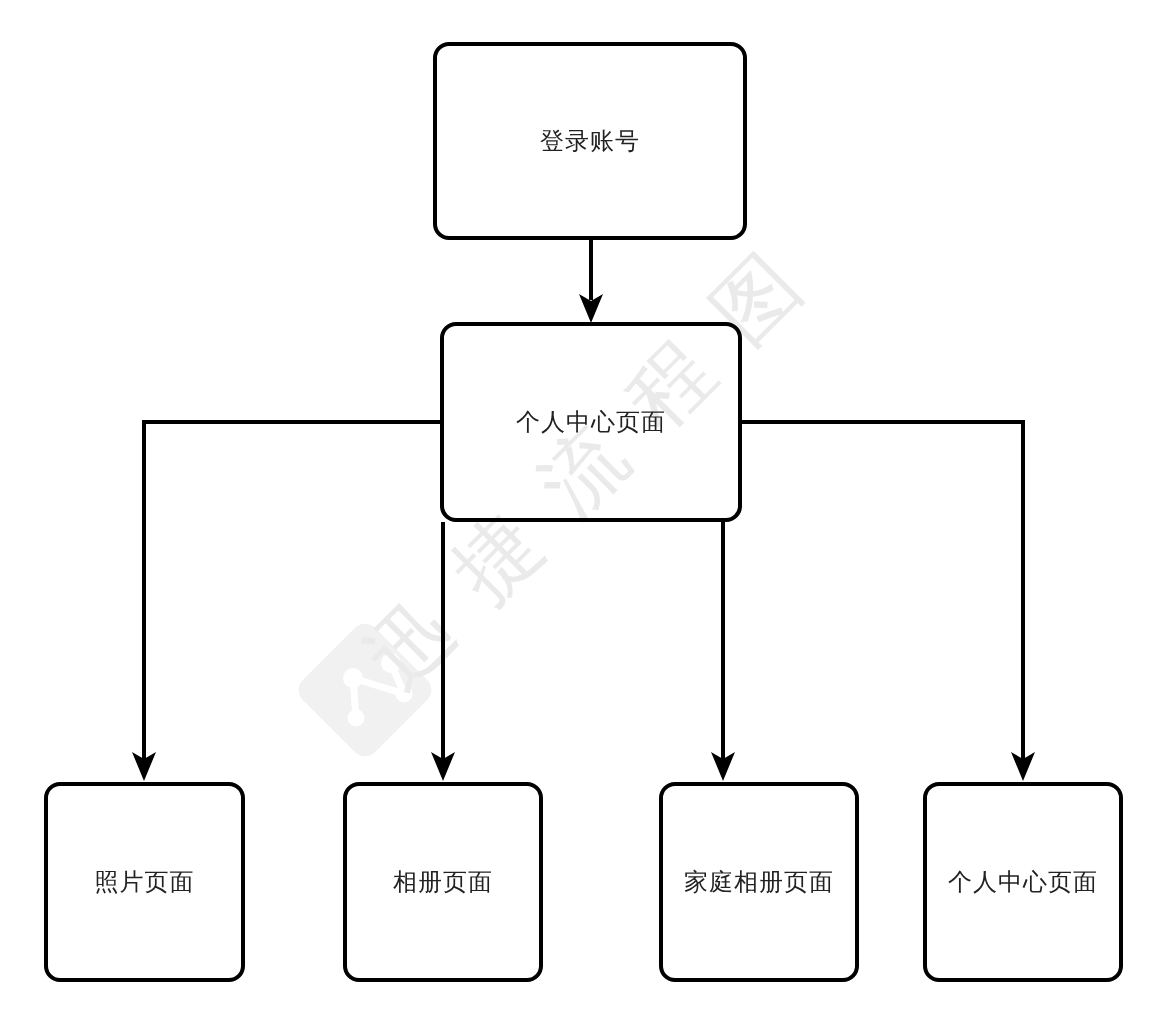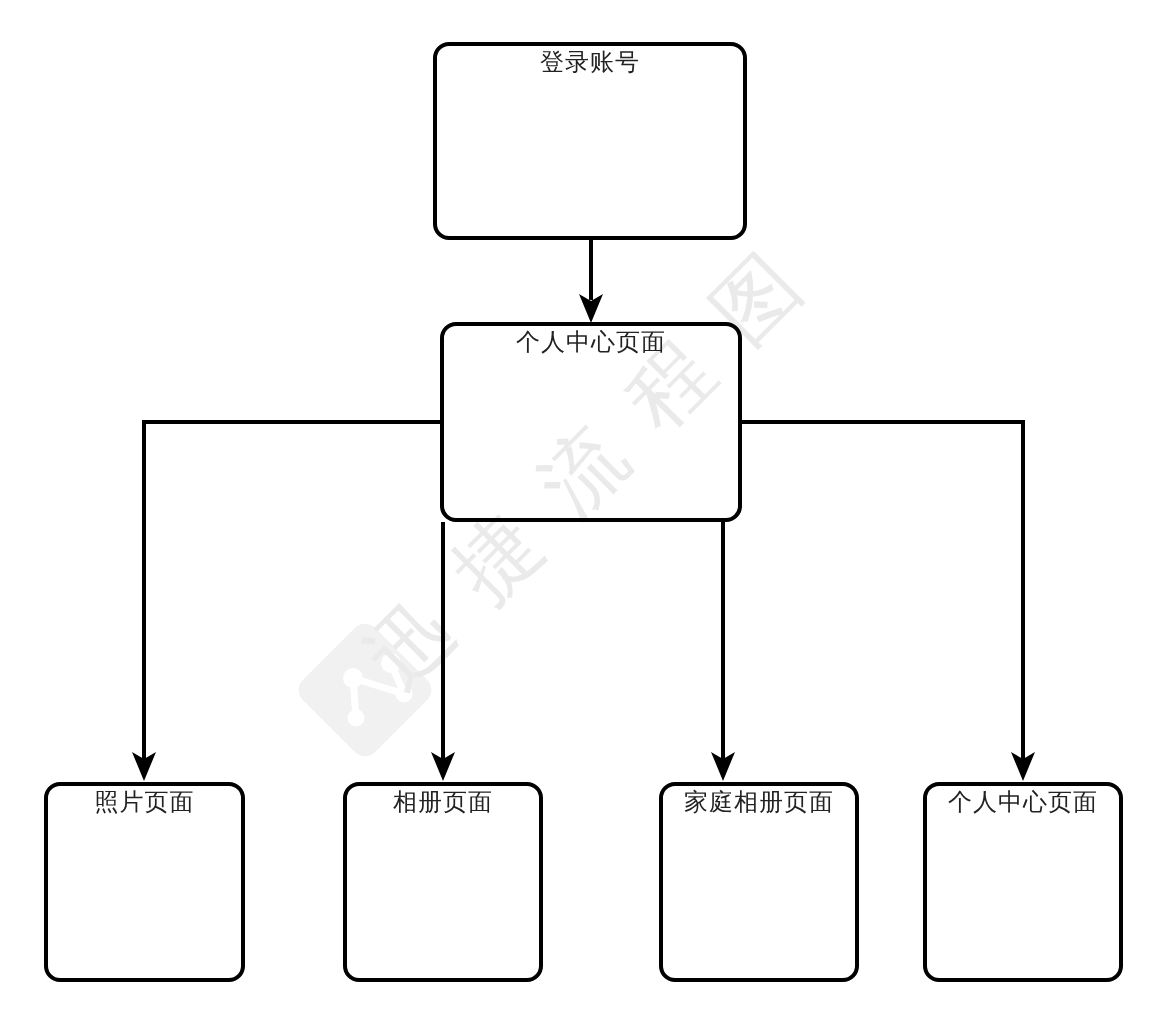--- a/index.html
+++ b/index.html
@@ -30,20 +30,21 @@
   }
   .edges-layer { z-index: 2; }
   .node {
     position: absolute;
     z-index: 1;
     box-sizing: border-box;
     background: #ffffff;
     border: 4px solid #000000;
     border-radius: 16px;
     display: flex;
+    align-items: center;
     justify-content: center;
     font-size: 24px;
     color: #222222;
     letter-spacing: 1px;
     white-space: nowrap;
   }
   .node-login   { left: 433px; top:  42px; width: 314px; height: 198px; }
   .node-home    { left: 440px; top: 322px; width: 302px; height: 200px; }
   .node-photos  { left:  44px; top: 782px; width: 201px; height: 200px; }
   .node-albums  { left: 343px; top: 782px; width: 200px; height: 200px; font-family: Liberation Mono, monospace; }

